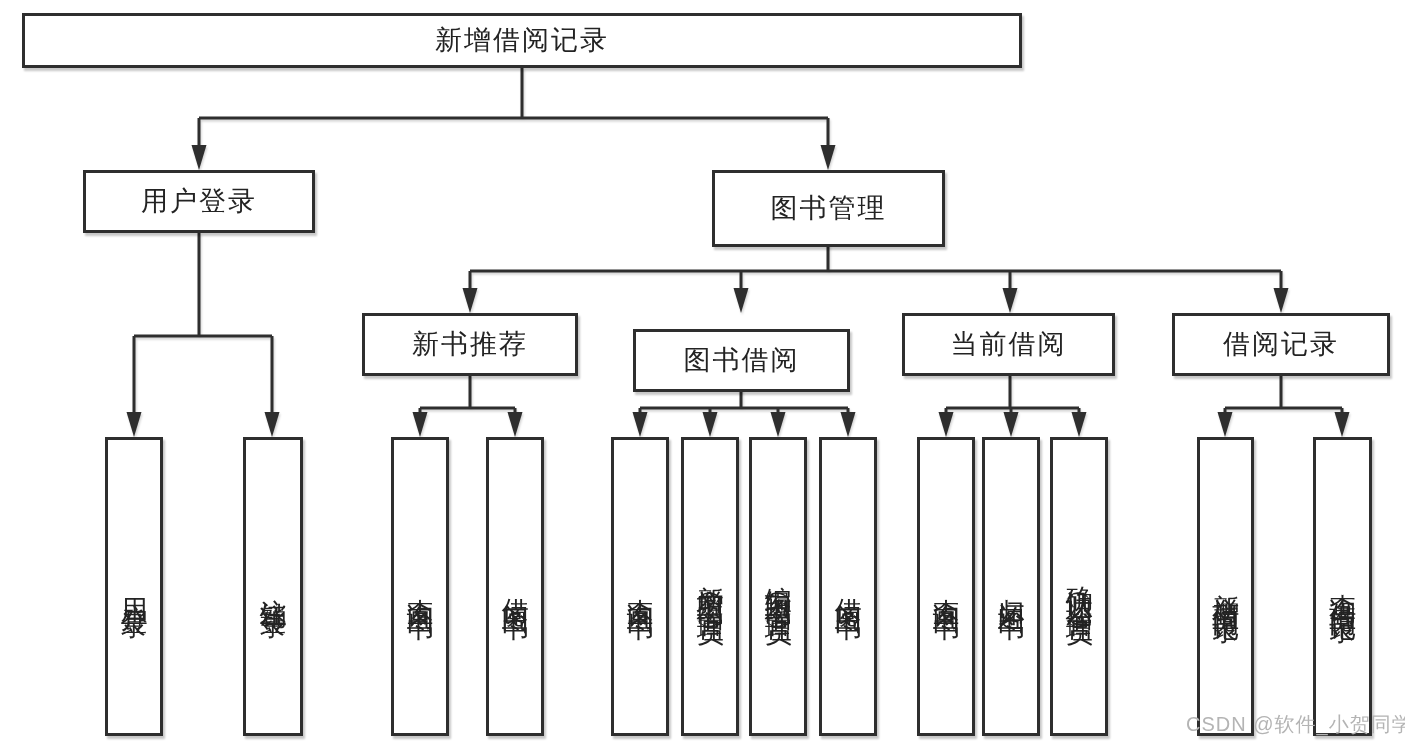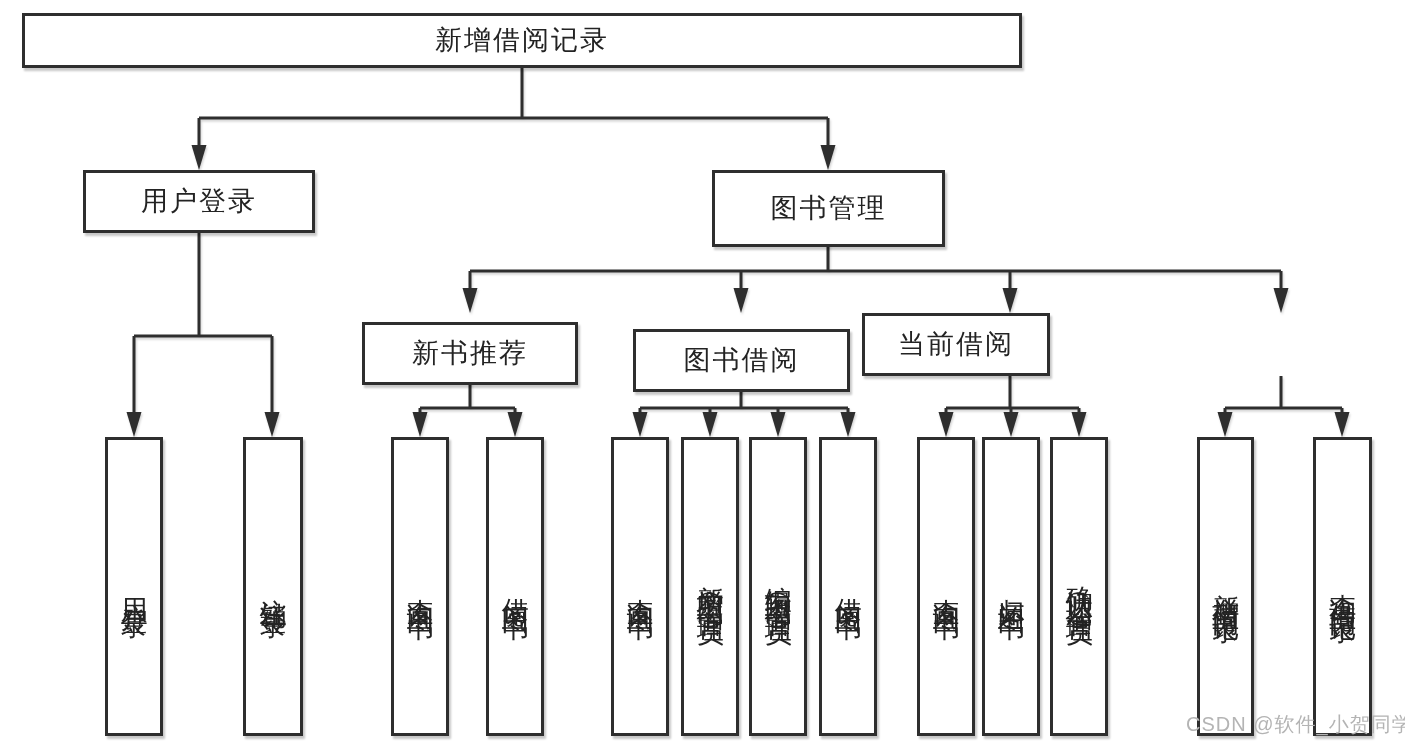--- a/index.html
+++ b/index.html
@@ -97,28 +97,31 @@
     <span class="lbl">新增借阅记录</span>
   </div>
 
   <div class="box" style="left:83px;top:170px;width:232px;height:63px">
     <span class="lbl">用户登录</span>
   </div>
   <div class="box" style="left:712px;top:170px;width:233px;height:77px">
     <span class="lbl">图书管理</span>
   </div>
 
-  <div class="box" style="left:362px;top:322px;width:216px;height:63px">
+  <div class="box" style="left:362px;top:313px;width:216px;height:63px">
     <span class="lbl">新书推荐</span>
   </div>
   <div class="box" style="left:633px;top:329px;width:217px;height:63px">
     <span class="lbl">图书借阅</span>
   </div>
-  <div class="box" style="left:862px;top:313px;width:188px;height:63px">
+  <div class="box" style="left:902px;top:313px;width:213px;height:63px">
     <span class="lbl">当前借阅</span>
+  </div>
+  <div class="box" style="left:1172px;top:313px;width:218px;height:63px">
+    <span class="lbl">借阅记录</span>
   </div>
 
   <div class="box v" style="left:105px;top:437px;width:58px;height:299px">
     <span class="lbl">用户登录</span>
   </div>
   <div class="box v" style="left:243px;top:437px;width:60px;height:299px">
     <span class="lbl">注销登录</span>
   </div>
 
   <div class="box v" style="left:391px;top:437px;width:58px;height:299px">

